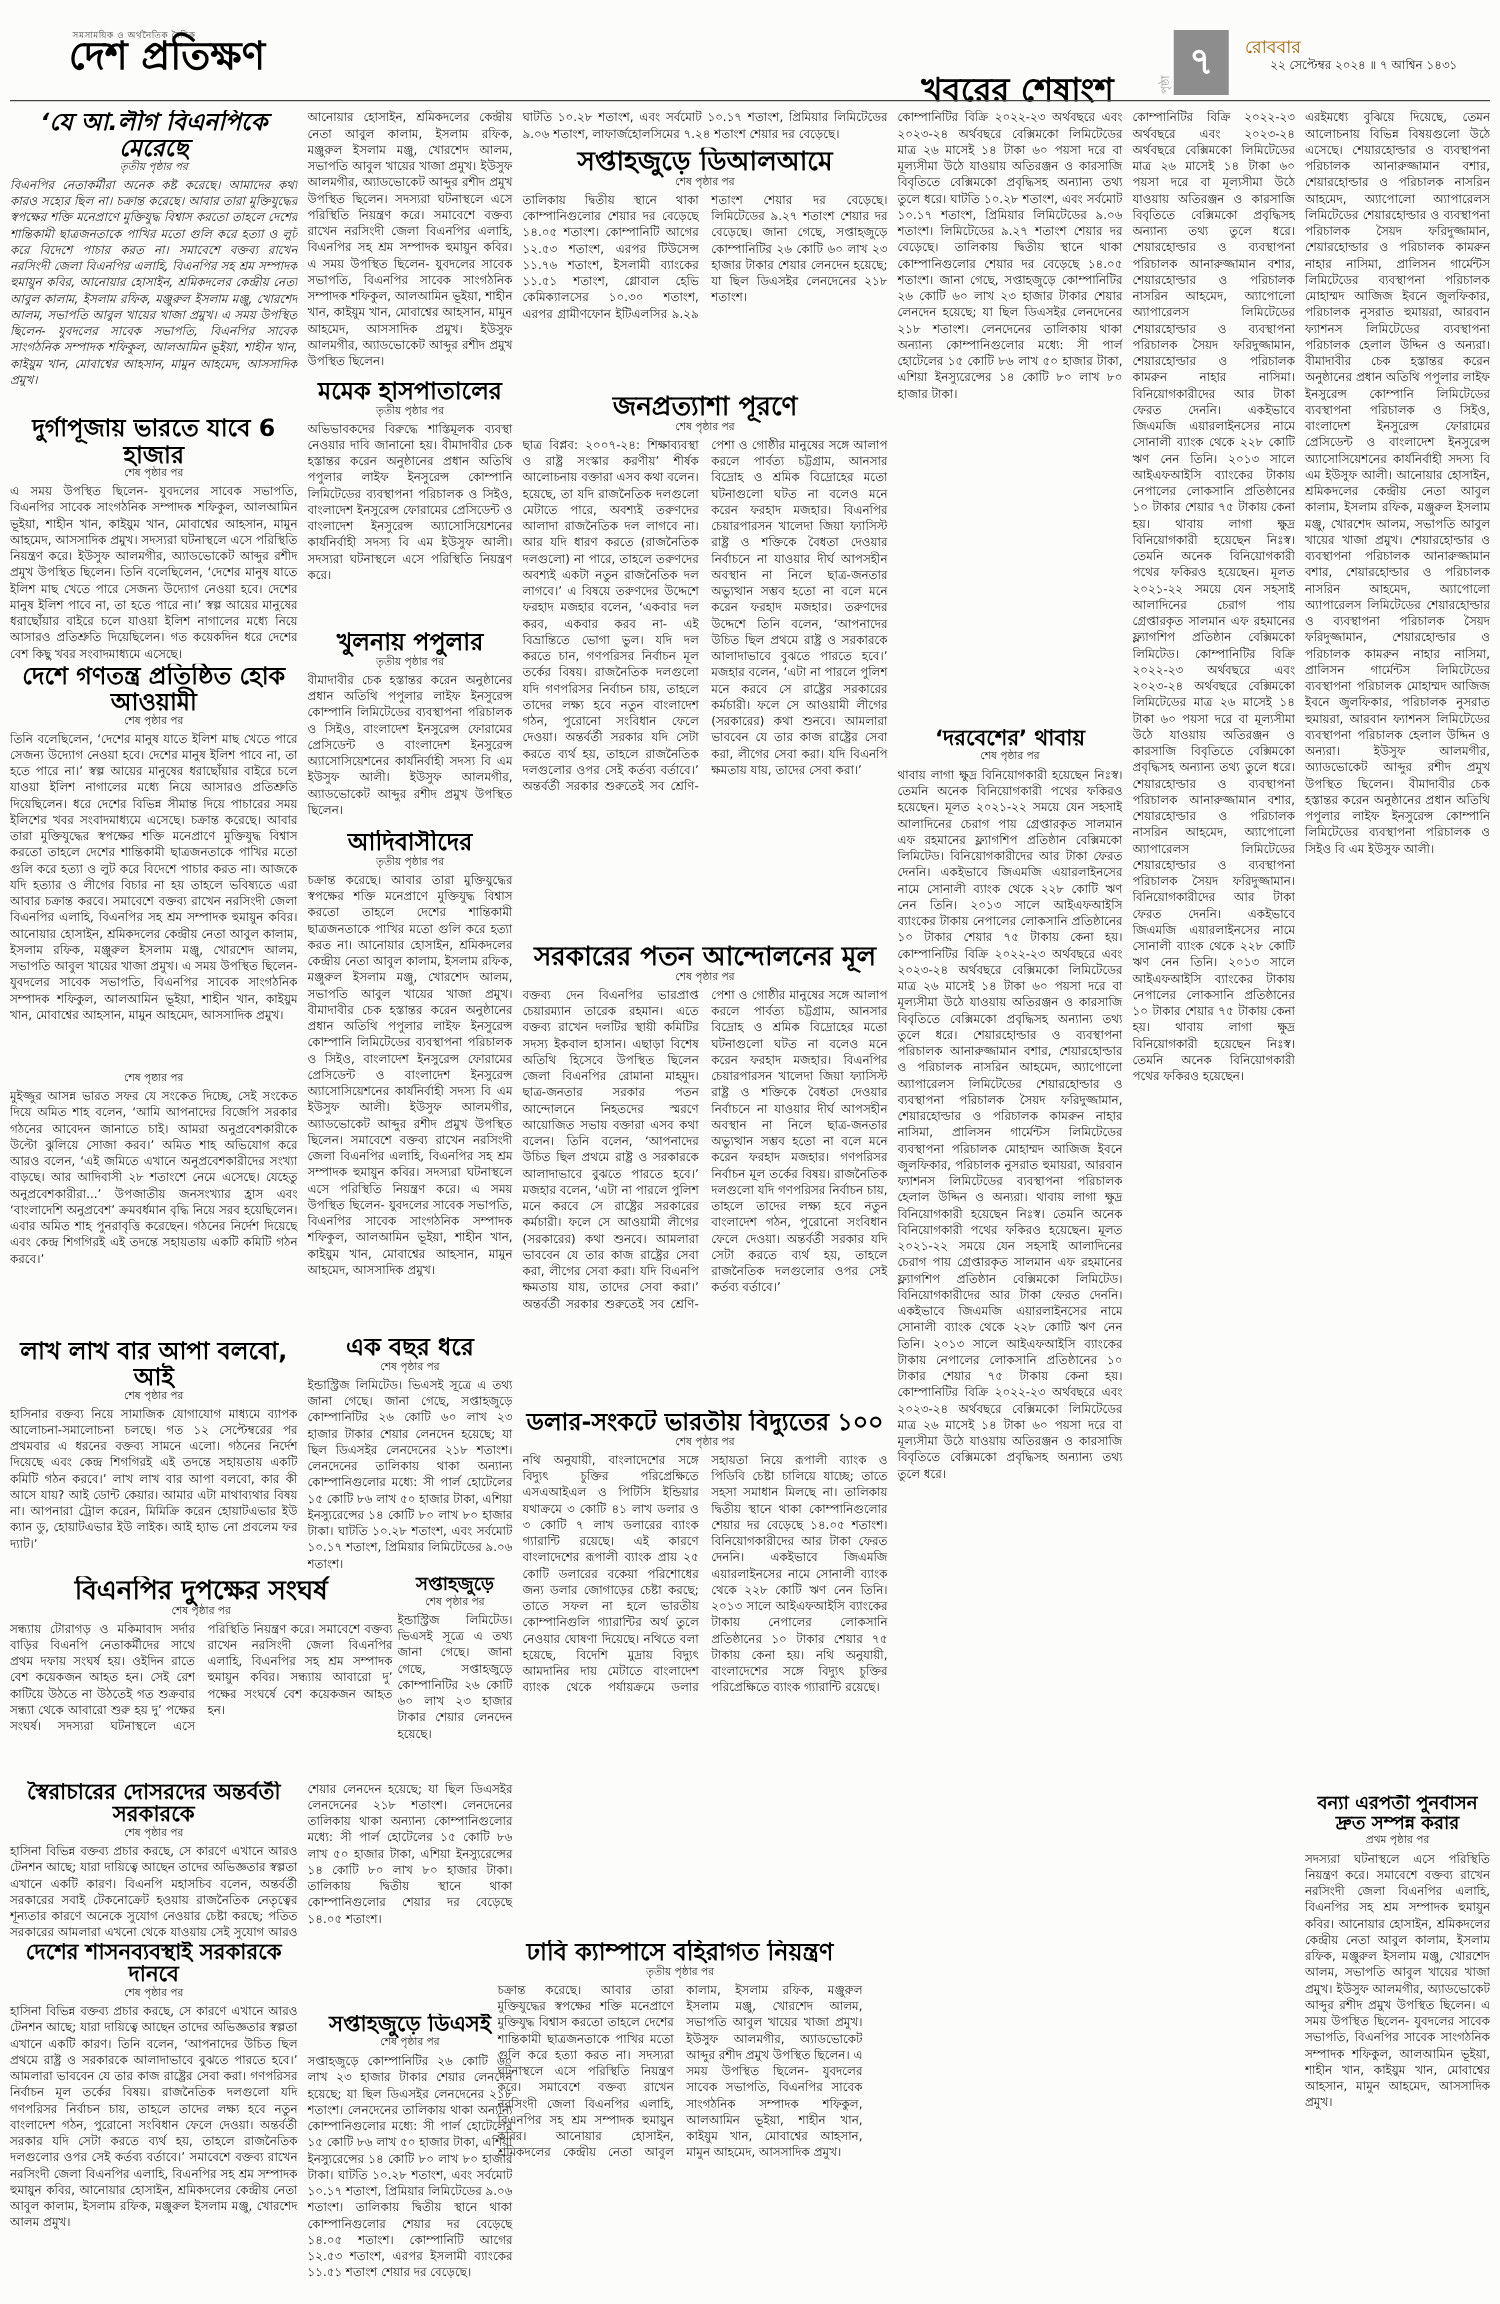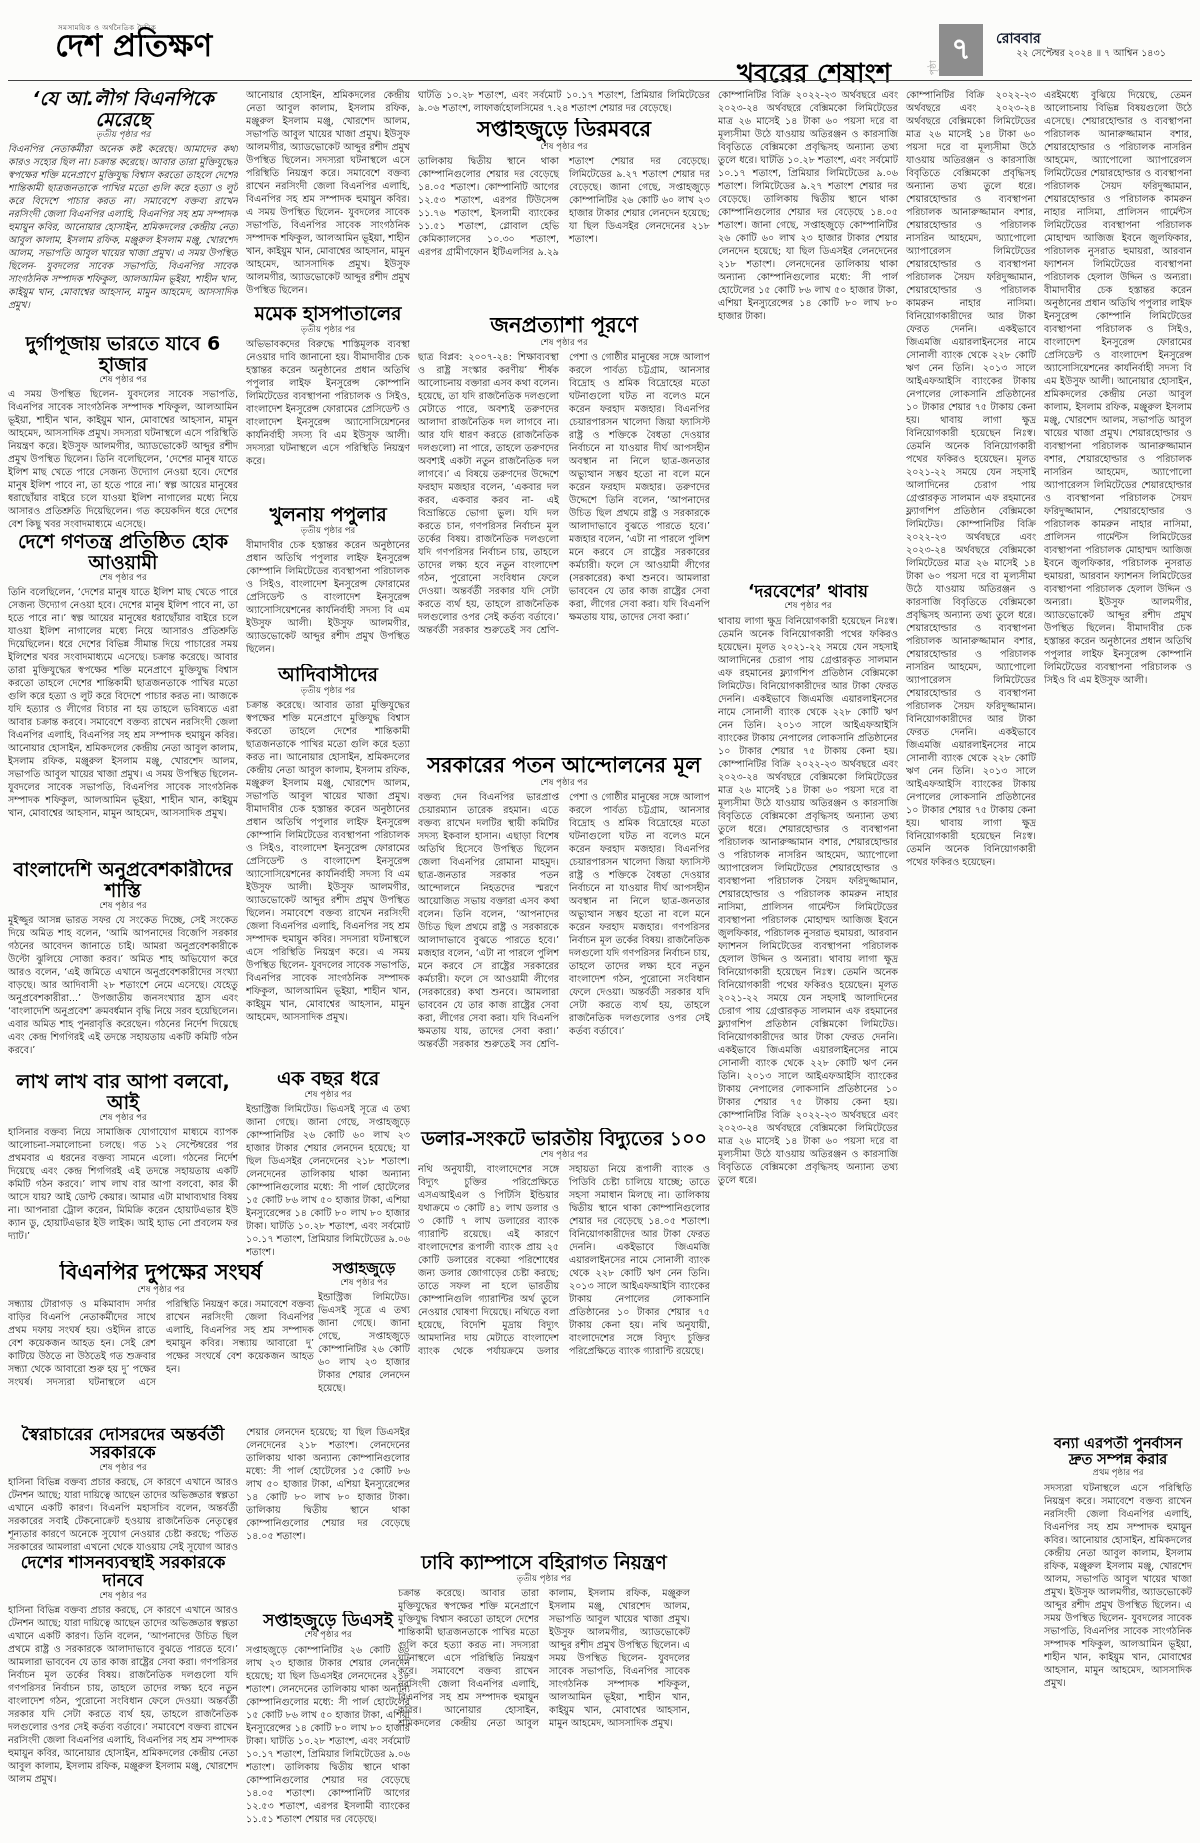--- a/index.html
+++ b/index.html
@@ -8,21 +8,21 @@
   
   .masthead-tagline{position:absolute;left:58px;top:22px;font-size:7px;color:#444;letter-spacing:.5px;}
   .masthead{position:absolute;left:55px;top:30px;font-size:31px;font-weight:bold;color:#000;line-height:1;}
   .section-title{position:absolute;left:737px;top:36px;font-size:26px;font-weight:bold;color:#000;line-height:1;margin-top:24px;}
   .pagebox{position:absolute;left:928px;top:24px;height:52px;display:flex;align-items:stretch;}
   .pagebox .vlabel{writing-mode:vertical-rl;transform:rotate(180deg);font-size:9px;color:#9a9a9a;
                    padding:1px 1px;line-height:1;}
   .pagebox .num{width:44px;background:#8d8d8d;color:#fff;font-size:30px;font-weight:bold;
                 display:flex;align-items:center;justify-content:center;}
   .dateblock{position:absolute;left:996px;top:30px;width:190px;}
-  .dateblock .day{font-size:14px;font-weight:bold;color:#0f172a;line-height:1.2;}
+  .dateblock .day{font-size:14px;font-weight:normal;color:#a16207;line-height:1.2;}
   .dateblock .date{font-size:9.5px;color:#222;line-height:1.3;text-align:center;}
   .header-rule{position:absolute;left:8px;right:8px;top:80px;height:1px;background:#444;}
   
   .art{position:absolute;overflow:hidden;}
   .hl{font-weight:bold;text-align:center;color:#000;line-height:1.08;margin:0 0 1px 0;}
   .h-xl{font-size:21px;}
   .h-lg{font-size:19px;}
   .h-md{font-size:17px;}
   .h-sm{font-size:14.5px;}
   .cont{font-size:8.5px;text-align:center;color:#222;margin:0 0 3px 0;line-height:1.1;}
@@ -59,21 +59,20 @@
     <div class="bd">এ সময় উপস্থিত ছিলেন- যুবদলের সাবেক সভাপতি, বিএনপির সাবেক সাংগঠনিক সম্পাদক শফিকুল, আলআমিন ভূইয়া, শাহীন খান, কাইয়ুম খান, মোবাশ্বের আহসান, মামুন আহমেদ, আসসাদিক প্রমুখ। সদস্যরা ঘটনাস্থলে এসে পরিস্থিতি নিয়ন্ত্রণ করে। ইউসুফ আলমগীর, অ্যাডভোকেট আব্দুর রশীদ প্রমুখ উপস্থিত ছিলেন। তিনি বলেছিলেন, ‘দেশের মানুষ যাতে ইলিশ মাছ খেতে পারে সেজন্য উদ্যোগ নেওয়া হবে। দেশের মানুষ ইলিশ পাবে না, তা হতে পারে না।’ স্বল্প আয়ের মানুষের ধরাছোঁয়ার বাইরে চলে যাওয়া ইলিশ নাগালের মধ্যে নিয়ে আসারও প্রতিশ্রুতি দিয়েছিলেন। গত কয়েকদিন ধরে দেশের বেশ কিছু খবর সংবাদমাধ্যমে এসেছে।</div>
   </div>
 
   <div class="art" style="left:8px;top:531px;width:230px;height:328px;">
     <div class="hl h-lg">দেশে গণতন্ত্র প্রতিষ্ঠিত হোক আওয়ামী</div>
     <div class="cont">শেষ পৃষ্ঠার পর</div>
     <div class="bd">তিনি বলেছিলেন, ‘দেশের মানুষ যাতে ইলিশ মাছ খেতে পারে সেজন্য উদ্যোগ নেওয়া হবে। দেশের মানুষ ইলিশ পাবে না, তা হতে পারে না।’ স্বল্প আয়ের মানুষের ধরাছোঁয়ার বাইরে চলে যাওয়া ইলিশ নাগালের মধ্যে নিয়ে আসারও প্রতিশ্রুতি দিয়েছিলেন। ধরে দেশের বিভিন্ন সীমান্ত দিয়ে পাচারের সময় ইলিশের খবর সংবাদমাধ্যমে এসেছে। চক্রান্ত করেছে। আবার তারা মুক্তিযুদ্ধের স্বপক্ষের শক্তি মনেপ্রাণে মুক্তিযুদ্ধ বিশ্বাস করতো তাহলে দেশের শান্তিকামী ছাত্রজনতাকে পাখির মতো গুলি করে হত্যা ও লুট করে বিদেশে পাচার করত না। আজকে যদি হত্যার ও লীগের বিচার না হয় তাহলে ভবিষ্যতে এরা আবার চক্রান্ত করবে। সমাবেশে বক্তব্য রাখেন নরসিংদী জেলা বিএনপির এলাহি, বিএনপির সহ শ্রম সম্পাদক হুমায়ুন কবির। আনোয়ার হোসাইন, শ্রমিকদলের কেন্দ্রীয় নেতা আবুল কালাম, ইসলাম রফিক, মঞ্জুরুল ইসলাম মঞ্জু, খোরশেদ আলম, সভাপতি আবুল খায়ের খাজা প্রমুখ। এ সময় উপস্থিত ছিলেন- যুবদলের সাবেক সভাপতি, বিএনপির সাবেক সাংগঠনিক সম্পাদক শফিকুল, আলআমিন ভূইয়া, শাহীন খান, কাইয়ুম খান, মোবাশ্বের আহসান, মামুন আহমেদ, আসসাদিক প্রমুখ।</div>
   </div>
 
   <div class="art" style="left:8px;top:859px;width:230px;height:212px;">
-    <div class="hl h-lg">বাংলাদেশি অনুপ্রবেশকারীদের শাস্তি</div>
     <div class="cont">শেষ পৃষ্ঠার পর</div>
     <div class="bd">মুইজ্জুর আসন্ন ভারত সফর যে সংকেত দিচ্ছে, সেই সংকেত দিয়ে অমিত শাহ বলেন, ‘আমি আপনাদের বিজেপি সরকার গঠনের আবেদন জানাতে চাই। আমরা অনুপ্রবেশকারীকে উল্টো ঝুলিয়ে সোজা করব।’ অমিত শাহ অভিযোগ করে আরও বলেন, ‘এই জমিতে এখানে অনুপ্রবেশকারীদের সংখ্যা বাড়ছে। আর আদিবাসী ২৮ শতাংশে নেমে এসেছে। যেহেতু অনুপ্রবেশকারীরা...’ উপজাতীয় জনসংখ্যার হ্রাস এবং ‘বাংলাদেশি অনুপ্রবেশ’ ক্রমবর্ধমান বৃদ্ধি নিয়ে সরব হয়েছিলেন। এবার অমিত শাহ পুনরাবৃত্তি করেছেন। গঠনের নির্দেশ দিয়েছে এবং কেন্দ্র শিগগিরই এই তদন্তে সহায়তায় একটি কমিটি গঠন করবে।’</div>
   </div>
 
   <div class="art" style="left:8px;top:1071px;width:230px;height:190px;">
     <div class="hl h-lg">লাখ লাখ বার আপা বলবো, আই</div>
     <div class="cont">শেষ পৃষ্ঠার পর</div>
     <div class="bd">হাসিনার বক্তব্য নিয়ে সামাজিক যোগাযোগ মাধ্যমে ব্যাপক আলোচনা-সমালোচনা চলছে। গত ১২ সেপ্টেম্বরের পর প্রথমবার এ ধরনের বক্তব্য সামনে এলো। গঠনের নির্দেশ দিয়েছে এবং কেন্দ্র শিগগিরই এই তদন্তে সহায়তায় একটি কমিটি গঠন করবে।’ লাখ লাখ বার আপা বলবো, কার কী আসে যায়? আই ডোন্ট কেয়ার। আমার এটা মাথাব্যথার বিষয় না। আপনারা ট্রোল করেন, মিমিক্রি করেন হোয়াটএভার ইউ ক্যান ডু, হোয়াটএভার ইউ লাইক। আই হ্যাভ নো প্রবলেম ফর দ্যাট।’</div>
   </div>
 
@@ -137,21 +136,21 @@
     <div class="hl h-md">সপ্তাহজুড়ে ডিএসই</div>
     <div class="cont">শেষ পৃষ্ঠার পর</div>
     <div class="bd">সপ্তাহজুড়ে কোম্পানিটির ২৬ কোটি ৬০ লাখ ২৩ হাজার টাকার শেয়ার লেনদেন হয়েছে; যা ছিল ডিএসইর লেনদেনের ২১৮ শতাংশ। লেনদেনের তালিকায় থাকা অন্যান্য কোম্পানিগুলোর মধ্যে: সী পার্ল হোটেলের ১৫ কোটি ৮৬ লাখ ৫০ হাজার টাকা, এশিয়া ইনস্যুরেন্সের ১৪ কোটি ৮০ লাখ ৮০ হাজার টাকা। ঘাটতি ১০.২৮ শতাংশ, এবং সর্বমোট ১০.১৭ শতাংশ, প্রিমিয়ার লিমিটেডের ৯.০৬ শতাংশ। তালিকায় দ্বিতীয় স্থানে থাকা কোম্পানিগুলোর শেয়ার দর বেড়েছে ১৪.০৫ শতাংশ। কোম্পানিটি আগের ১২.৫৩ শতাংশ, এরপর ইসলামী ব্যাংকের ১১.৫১ শতাংশ শেয়ার দর বেড়েছে।</div>
   </div>
 
   <div class="art" style="left:418px;top:88px;width:292px;height:30px;">
     <div class="bd">ঘাটতি ১০.২৮ শতাংশ, এবং সর্বমোট ১০.১৭ শতাংশ, প্রিমিয়ার লিমিটেডের ৯.০৬ শতাংশ, লাফার্জহোলসিমের ৭.২৪ শতাংশ শেয়ার দর বেড়েছে।</div>
   </div>
 
   <div class="art" style="left:418px;top:118px;width:292px;height:196px;">
-    <div class="hl h-xl">সপ্তাহজুড়ে ডিরমবরে</div>
+    <div class="hl h-xl">সপ্তাহজুড়ে ডিআলআমে</div>
     <div class="cont">শেষ পৃষ্ঠার পর</div>
     <div class="bd cols2">তালিকায় দ্বিতীয় স্থানে থাকা কোম্পানিগুলোর শেয়ার দর বেড়েছে ১৪.০৫ শতাংশ। কোম্পানিটি আগের ১২.৫৩ শতাংশ, এরপর টিউসেন্স ১১.৭৬ শতাংশ, ইসলামী ব্যাংকের ১১.৫১ শতাংশ, গ্লোবাল হেভি কেমিক্যালসের ১০.৩০ শতাংশ, এরপর গ্রামীণফোন ইটিএলসির ৯.২৯ শতাংশ শেয়ার দর বেড়েছে। লিমিটেডের ৯.২৭ শতাংশ শেয়ার দর বেড়েছে। জানা গেছে, সপ্তাহজুড়ে কোম্পানিটির ২৬ কোটি ৬০ লাখ ২৩ হাজার টাকার শেয়ার লেনদেন হয়েছে; যা ছিল ডিএসইর লেনদেনের ২১৮ শতাংশ।</div>
   </div>
 
   <div class="art" style="left:418px;top:314px;width:292px;height:440px;">
     <div class="hl h-xl">জনপ্রত্যাশা পূরণে</div>
     <div class="cont">শেষ পৃষ্ঠার পর</div>
     <div class="bd cols2">ছাত্র বিপ্লব: ২০০৭-২৪: শিক্ষাব্যবস্থা ও রাষ্ট্র সংস্কার করণীয়’ শীর্ষক আলোচনায় বক্তারা এসব কথা বলেন। হয়েছে, তা যদি রাজনৈতিক দলগুলো মেটাতে পারে, অবশ্যই তরুণদের আলাদা রাজনৈতিক দল লাগবে না। আর যদি ধারণ করতে (রাজনৈতিক দলগুলো) না পারে, তাহলে তরুণদের অবশ্যই একটা নতুন রাজনৈতিক দল লাগবে।’ এ বিষয়ে তরুণদের উদ্দেশে ফরহাদ মজহার বলেন, ‘একবার দল করব, একবার করব না- এই বিভ্রান্তিতে ভোগা ভুল। যদি দল করতে চান, গণপরিসর নির্বাচন মূল তর্কের বিষয়। রাজনৈতিক দলগুলো যদি গণপরিসর নির্বাচন চায়, তাহলে তাদের লক্ষ্য হবে নতুন বাংলাদেশ গঠন, পুরোনো সংবিধান ফেলে দেওয়া। অন্তর্বর্তী সরকার যদি সেটা করতে ব্যর্থ হয়, তাহলে রাজনৈতিক দলগুলোর ওপর সেই কর্তব্য বর্তাবে।’ অন্তর্বর্তী সরকার শুরুতেই সব শ্রেণি-পেশা ও গোষ্ঠীর মানুষের সঙ্গে আলাপ করলে পার্বত্য চট্টগ্রাম, আনসার বিদ্রোহ ও শ্রমিক বিদ্রোহের মতো ঘটনাগুলো ঘটত না বলেও মনে করেন ফরহাদ মজহার। বিএনপির চেয়ারপারসন খালেদা জিয়া ফ্যাসিস্ট রাষ্ট্র ও শক্তিকে বৈধতা দেওয়ার নির্বাচনে না যাওয়ার দীর্ঘ আপসহীন অবস্থান না নিলে ছাত্র-জনতার অভ্যুত্থান সম্ভব হতো না বলে মনে করেন ফরহাদ মজহার। তরুণদের উদ্দেশে তিনি বলেন, ‘আপনাদের উচিত ছিল প্রথমে রাষ্ট্র ও সরকারকে আলাদাভাবে বুঝতে পারতে হবে।’ মজহার বলেন, ‘এটা না পারলে পুলিশ মনে করবে সে রাষ্ট্রের সরকারের কর্মচারী। ফলে সে আওয়ামী লীগের (সরকারের) কথা শুনবে। আমলারা ভাববেন যে তার কাজ রাষ্ট্রের সেবা করা, লীগের সেবা করা। যদি বিএনপি ক্ষমতায় যায়, তাদের সেবা করা।’</div>
   </div>
 

